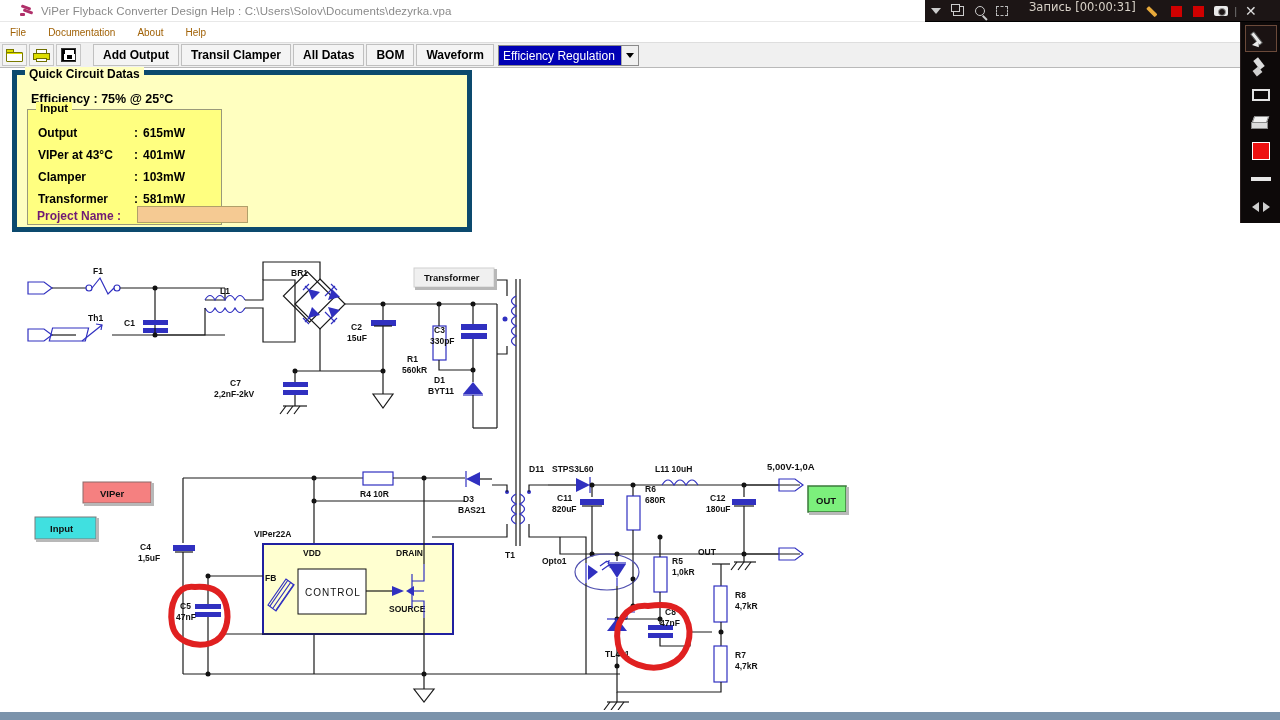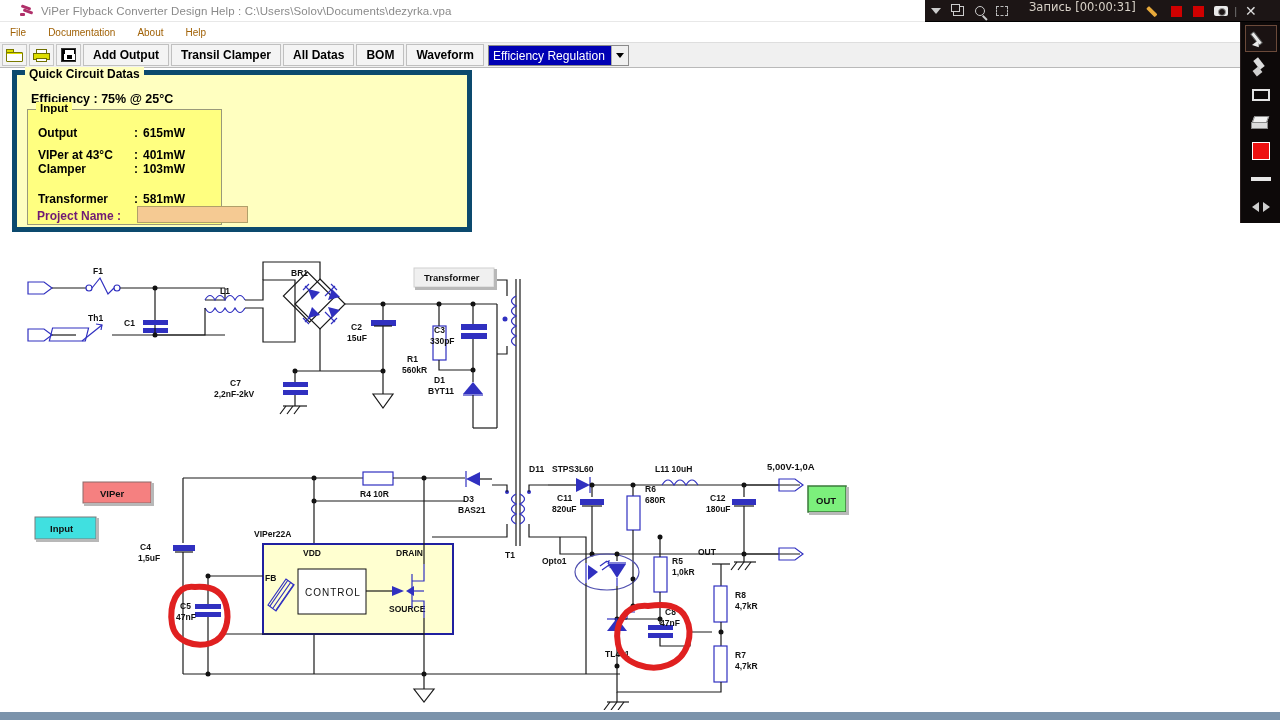--- a/index.html
+++ b/index.html
@@ -231,21 +231,21 @@
         <i class="out"></i>
       </span>
   </div>
   <div class="tbtn icon">
     <span class="ic-save">
         <i class="sh"></i>
         <i class="sl"></i>
         <i class="dot"></i>
       </span>
   </div>
-  <div class="tbtn text" style="margin-left:2px;">Add Output</div>
+  <div class="tbtn text" style="margin-left:12px;">Add Output</div>
   <div class="tbtn text">Transil Clamper</div>
   <div class="tbtn text">All Datas</div>
   <div class="tbtn text">BOM</div>
   <div class="tbtn text">Waveform</div>
   <div class="combo">
     <div class="val">Efficiency Regulation</div>
     <div class="arrow">
         <i></i>
       </div>
   </div>
@@ -260,21 +260,21 @@
     <div class="row" style="top:16px;">
       <span class="k">Output</span>
       <span class="c">:</span>
       <span>615mW</span>
     </div>
     <div class="row" style="top:38px;">
       <span class="k">VIPer at 43°C</span>
       <span class="c">:</span>
       <span>401mW</span>
     </div>
-    <div class="row" style="top:52px;">
+    <div class="row" style="top:60px;">
       <span class="k">Clamper</span>
       <span class="c">:</span>
       <span>103mW</span>
     </div>
     <div class="row" style="top:82px;">
       <span class="k">Transformer</span>
       <span class="c">:</span>
       <span>581mW</span>
     </div>
   </div>

